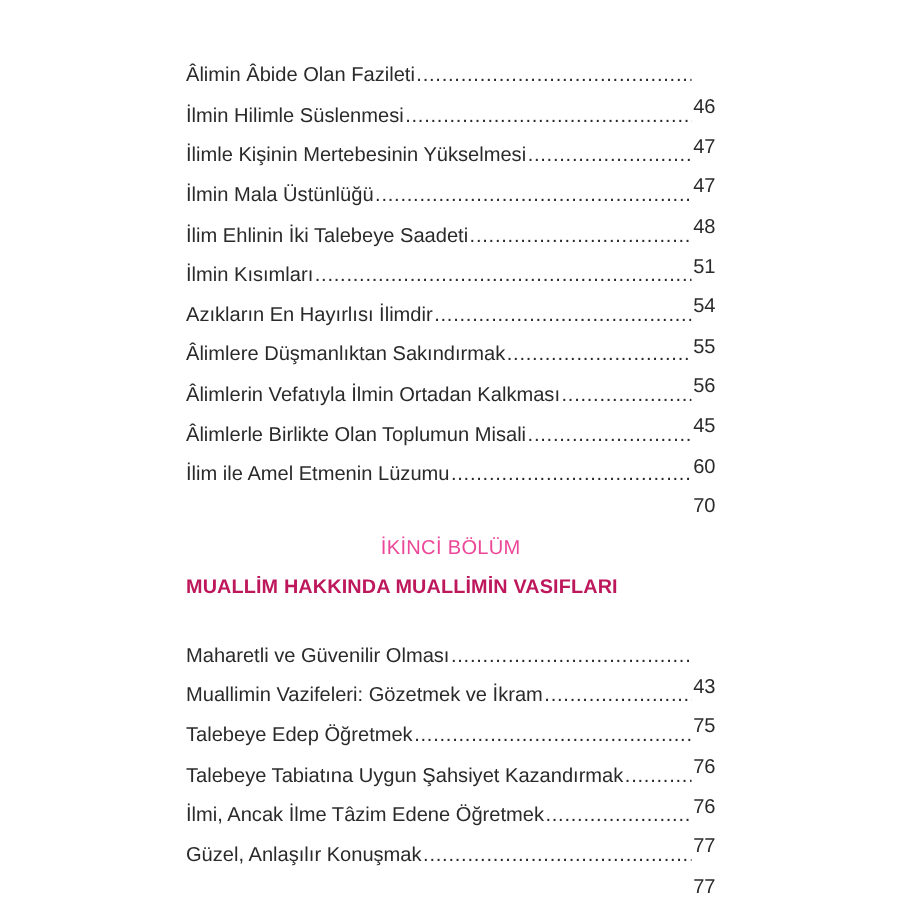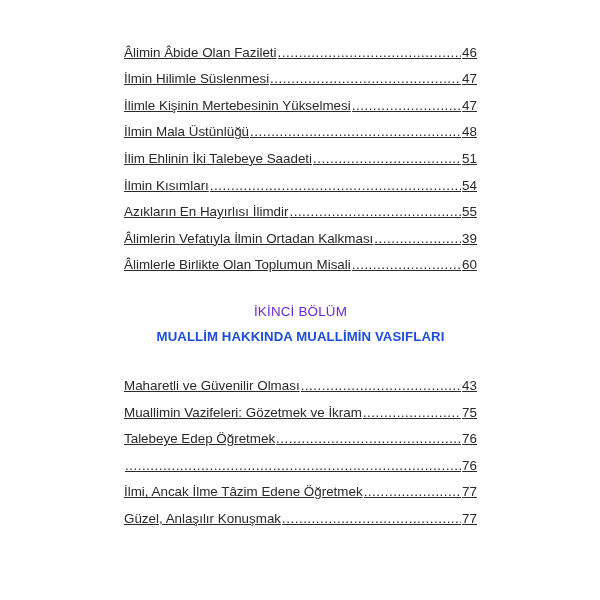--- a/index.html
+++ b/index.html
@@ -7,42 +7,41 @@
       width: 600px; height: 600px; background: #ffffff; overflow: hidden;
       font-family: "Liberation Sans", "DejaVu Sans", sans-serif;
       color: #2a2a2a;
       position: relative;
     }
     .page {
       position: absolute; left: 124px; top: 37px; width: 353px;
     }
     .toc { margin: 0; padding: 0; list-style: none; }
     .toc li {
-      display: flex; align-items: flex-end;
+      display: flex; align-items: center;
       height: 26.6px; line-height: 22px;
       font-size: 13.4px;
       white-space: nowrap;
-      text-decoration: underline;
     }
     .toc .title { flex: 0 0 auto; }
     .toc .leader {
       flex: 1 1 auto; overflow: hidden; margin: 0 1px;
       color: #2a2a2a; letter-spacing: 0.5px;
     }
     .toc .leader::after {
       content: "....................................................................................................................................................................";
     }
     .toc .page-num { flex: 0 0 auto; text-align: right; margin-top: 42px; }
     .section-head {
       text-align: center; margin-top: 24px; height: 26px; line-height: 22px;
     }
-    .section-label { font-size: 13.4px; letter-spacing: 0.2px; color: #6d28d9; margin-top: 40px; }
+    .section-label { font-size: 13.4px; letter-spacing: 0.2px; color: #ec4899; margin-top: 40px; }
     .section-title {
-      text-align: center; font-weight: bold; font-size: 13.2px; height: 26px;
-      line-height: 22px; color: #1d4ed8; letter-spacing: 0.1px;
+      text-align: left; font-weight: bold; font-size: 13.2px; height: 26px;
+      line-height: 22px; color: #be185d; letter-spacing: 0.1px;
     }
     .toc2 { margin-top: 18px; }
   </style>
 </head>
 <body>
 
 <div class="page">
   <ul class="toc" id="toc1">
       <li>
         <span class="title">Âlimin Âbide Olan Fazileti</span>
@@ -73,28 +72,38 @@
         <span class="title">İlmin Kısımları</span>
         <span class="leader"></span>
         <span class="page-num">54</span>
       </li>
       <li>
         <span class="title">Azıkların En Hayırlısı İlimdir</span>
         <span class="leader"></span>
         <span class="page-num">55</span>
       </li>
       <li>
+        <span class="title">Âlimlere Düşmanlıktan Sakındırmak</span>
+        <span class="leader"></span>
+        <span class="page-num">56</span>
+      </li>
+      <li>
         <span class="title">Âlimlerin Vefatıyla İlmin Ortadan Kalkması</span>
         <span class="leader"></span>
-        <span class="page-num">39</span>
+        <span class="page-num">45</span>
       </li>
       <li>
         <span class="title">Âlimlerle Birlikte Olan Toplumun Misali</span>
         <span class="leader"></span>
         <span class="page-num">60</span>
+      </li>
+      <li>
+        <span class="title">İlim ile Amel Etmenin Lüzumu</span>
+        <span class="leader"></span>
+        <span class="page-num">70</span>
       </li>
     </ul>
 
   <div class="section-head">
     <span class="section-label">İKİNCİ BÖLÜM</span>
   </div>
   <div class="section-title">MUALLİM HAKKINDA MUALLİMİN VASIFLARI</div>
 
   <ul class="toc toc2" id="toc2">
       <li>
@@ -106,20 +115,21 @@
         <span class="title">Muallimin Vazifeleri: Gözetmek ve İkram</span>
         <span class="leader"></span>
         <span class="page-num">75</span>
       </li>
       <li>
         <span class="title">Talebeye Edep Öğretmek</span>
         <span class="leader"></span>
         <span class="page-num">76</span>
       </li>
       <li>
+        <span class="title">Talebeye Tabiatına Uygun Şahsiyet Kazandırmak</span>
         <span class="leader"></span>
         <span class="page-num">76</span>
       </li>
       <li>
         <span class="title">İlmi, Ancak İlme Tâzim Edene Öğretmek</span>
         <span class="leader"></span>
         <span class="page-num">77</span>
       </li>
       <li>
         <span class="title">Güzel, Anlaşılır Konuşmak</span>

